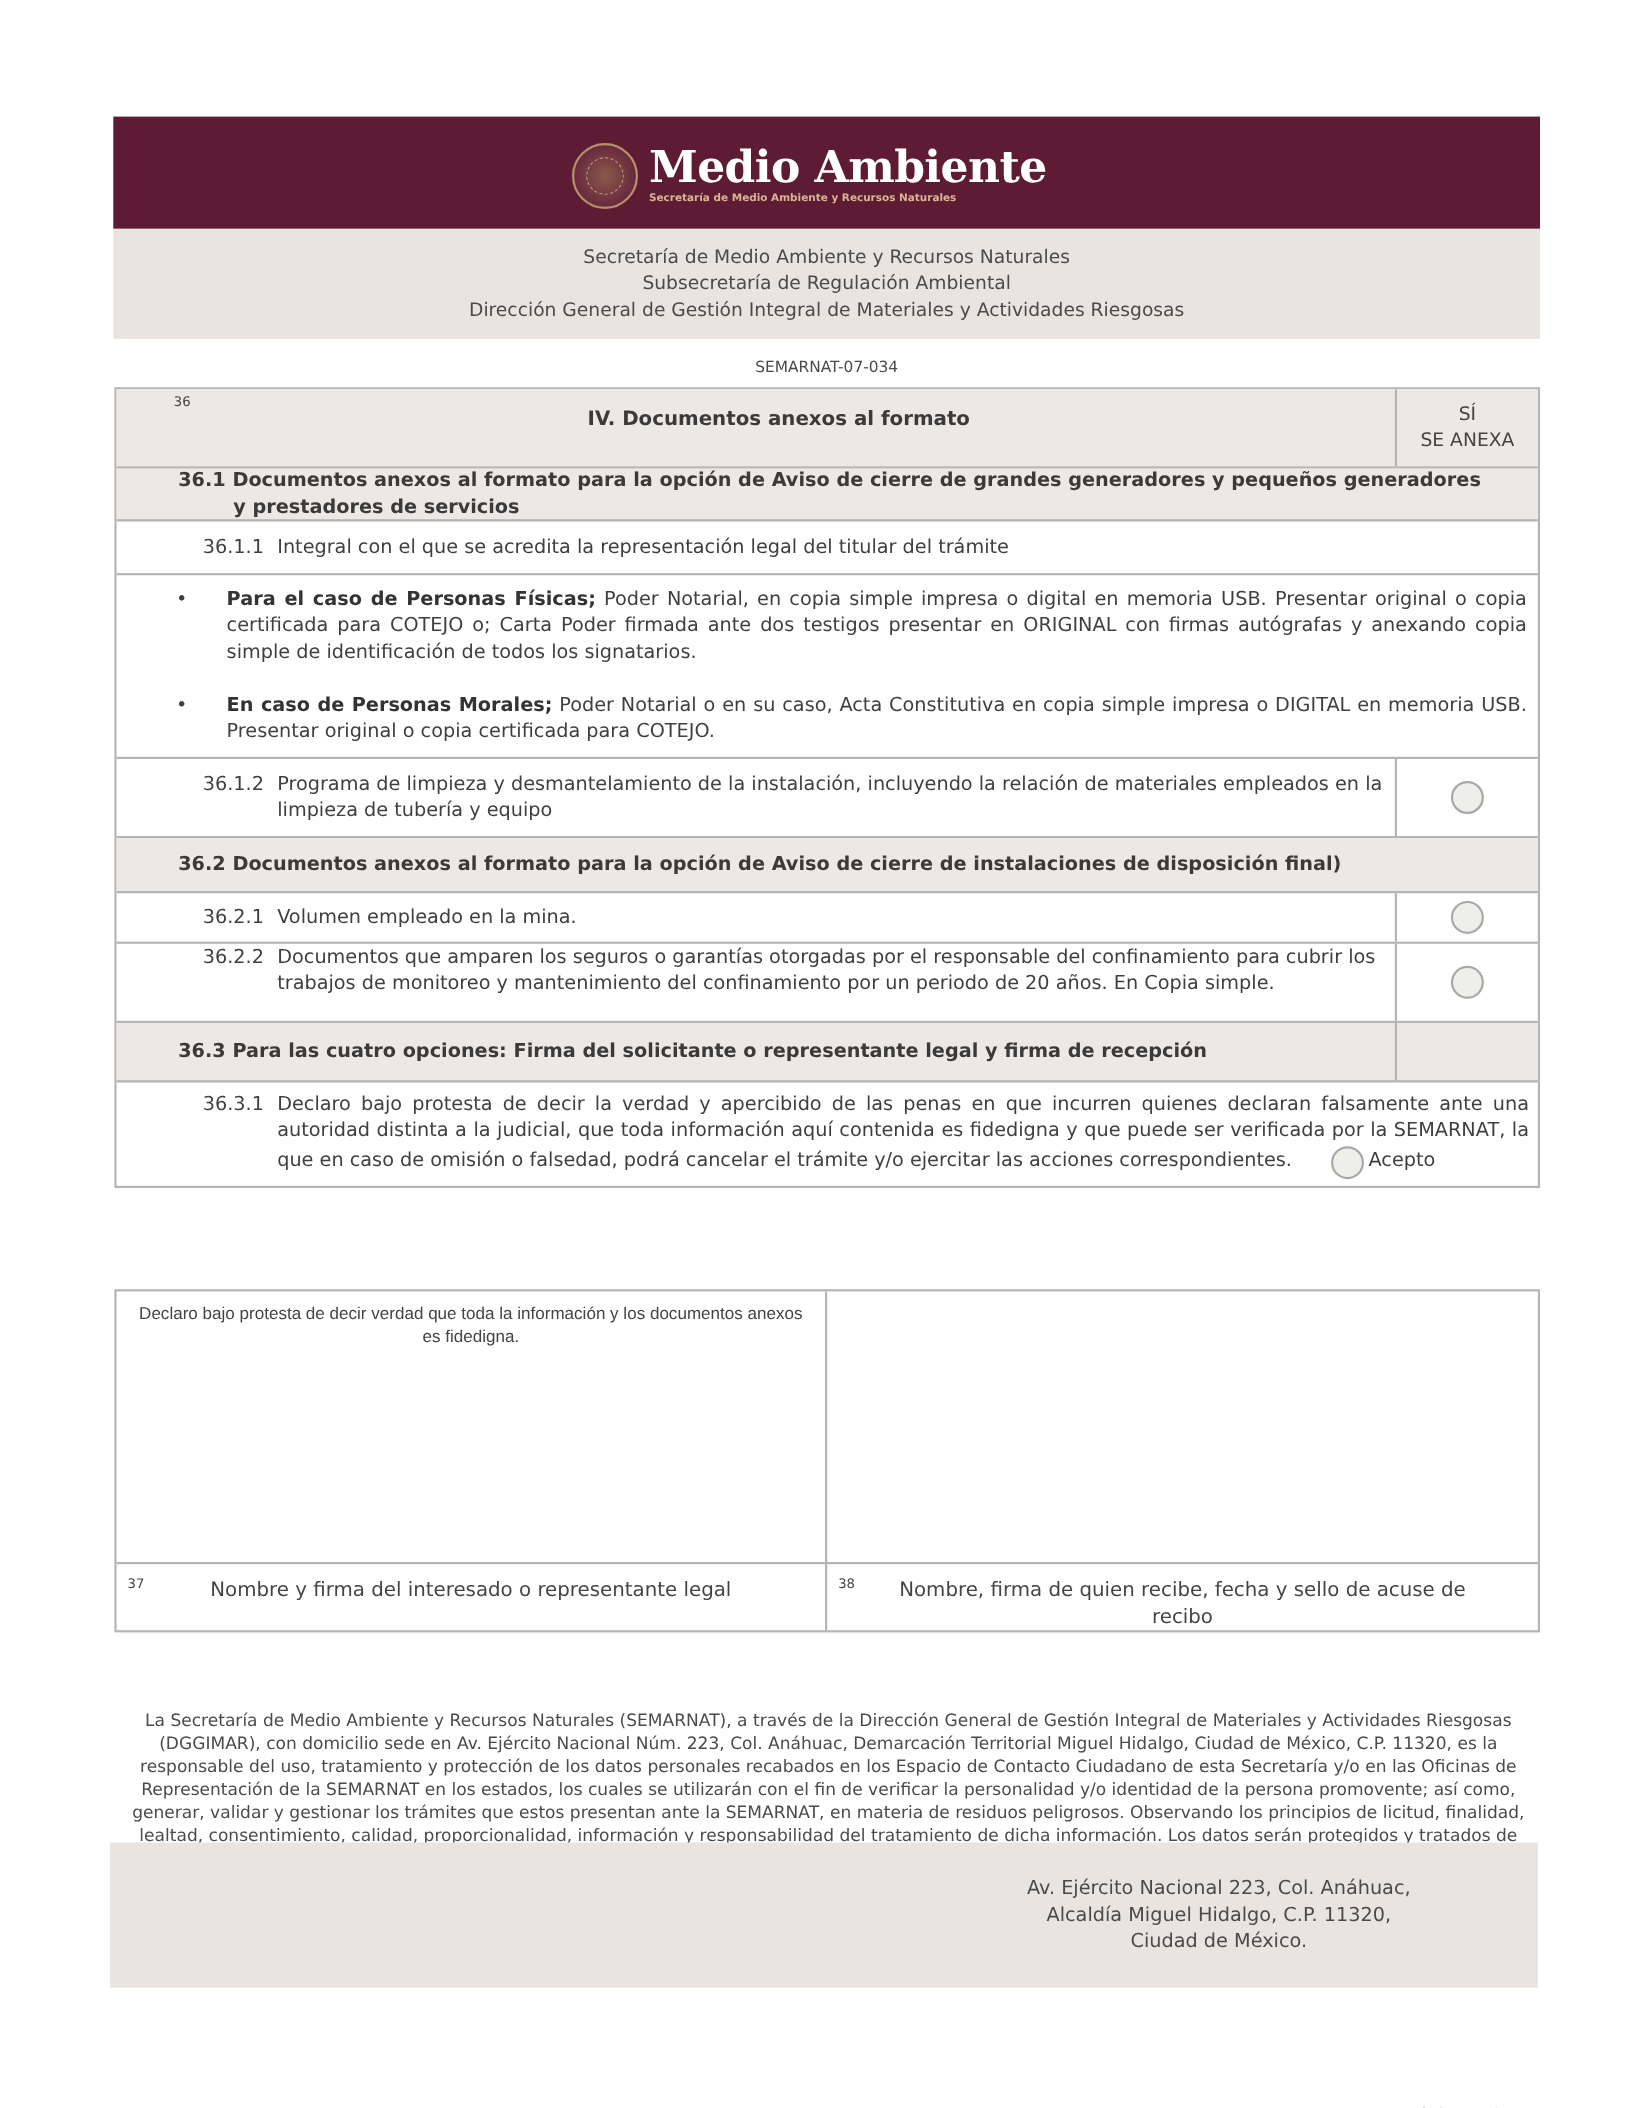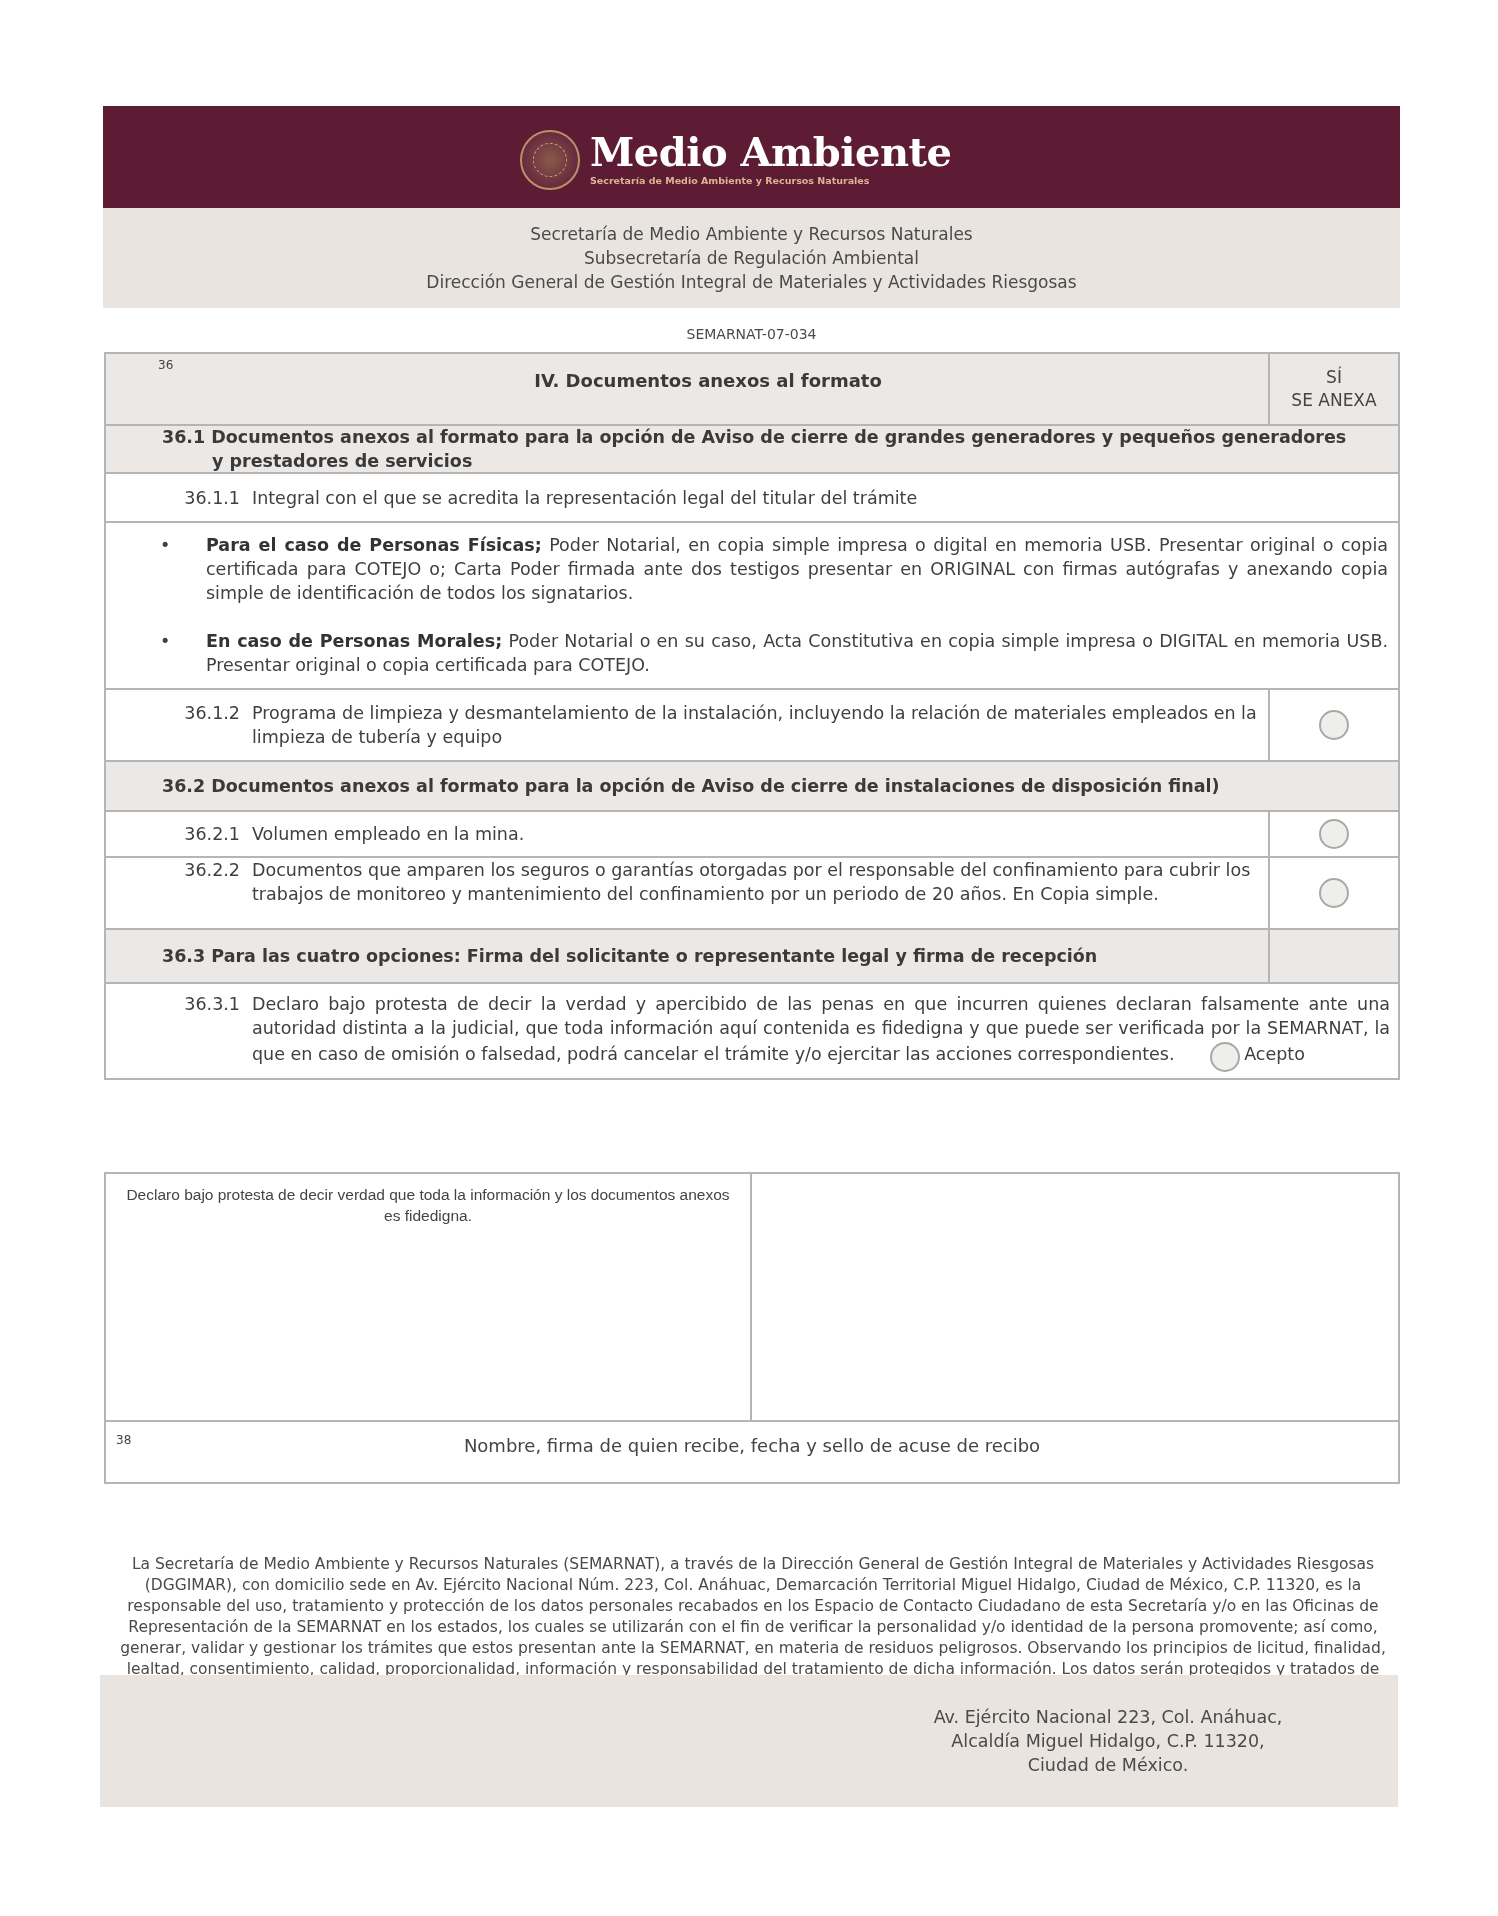--- a/index.html
+++ b/index.html
@@ -190,20 +190,24 @@
     </div>
   </div>
 </div>
 
 <div id="sig-table" class="abs">
   <div id="sig-top">
     <div id="sig-left">Declaro bajo protesta de decir verdad que toda la información y los documentos anexos es fidedigna.</div>
     <div id="sig-right"></div>
   </div>
   <div id="sig-bottom">
+    <div id="sig-b-left" class="sig-cell">
+      <span class="sig-num">37</span>
+      <span>Nombre y firma del interesado o representante legal</span>
+    </div>
     <div id="sig-b-right" class="sig-cell">
       <span class="sig-num">38</span>
       <span>Nombre, firma de quien recibe, fecha y sello de acuse de recibo</span>
     </div>
   </div>
 </div>
 
 <div id="privacy" class="abs">La Secretaría de Medio Ambiente y Recursos Naturales (SEMARNAT), a través de la Dirección General de Gestión Integral de Materiales y Actividades Riesgosas (DGGIMAR), con domicilio sede en Av. Ejército Nacional Núm. 223, Col. Anáhuac, Demarcación Territorial Miguel Hidalgo, Ciudad de México, C.P. 11320, es la responsable del uso, tratamiento y protección de los datos personales recabados en los Espacio de Contacto Ciudadano de esta Secretaría y/o en las Oficinas de Representación de la SEMARNAT en los estados, los cuales se utilizarán con el fin de verificar la personalidad y/o identidad de la persona promovente; así como, generar, validar y gestionar los trámites que estos presentan ante la SEMARNAT, en materia de residuos peligrosos. Observando los principios de licitud, finalidad, lealtad, consentimiento, calidad, proporcionalidad, información y responsabilidad del tratamiento de dicha información. Los datos serán protegidos y tratados de conformidad con lo dispuesto en la Ley General de Protección de Datos Personales en Posesión de los Sujetos Obligados y demás disposiciones aplicables y se utilizarán exclusivamente para los fines que fueron solicitados.</div>
 
 <div id="footer-band" class="abs">

